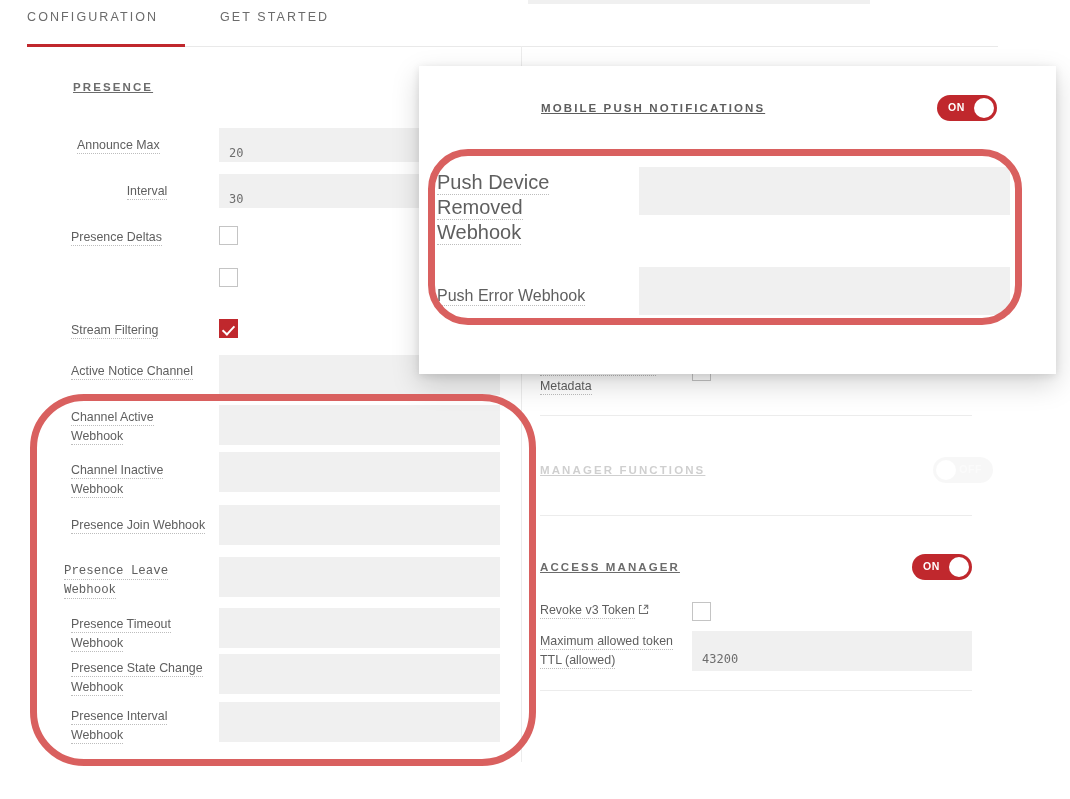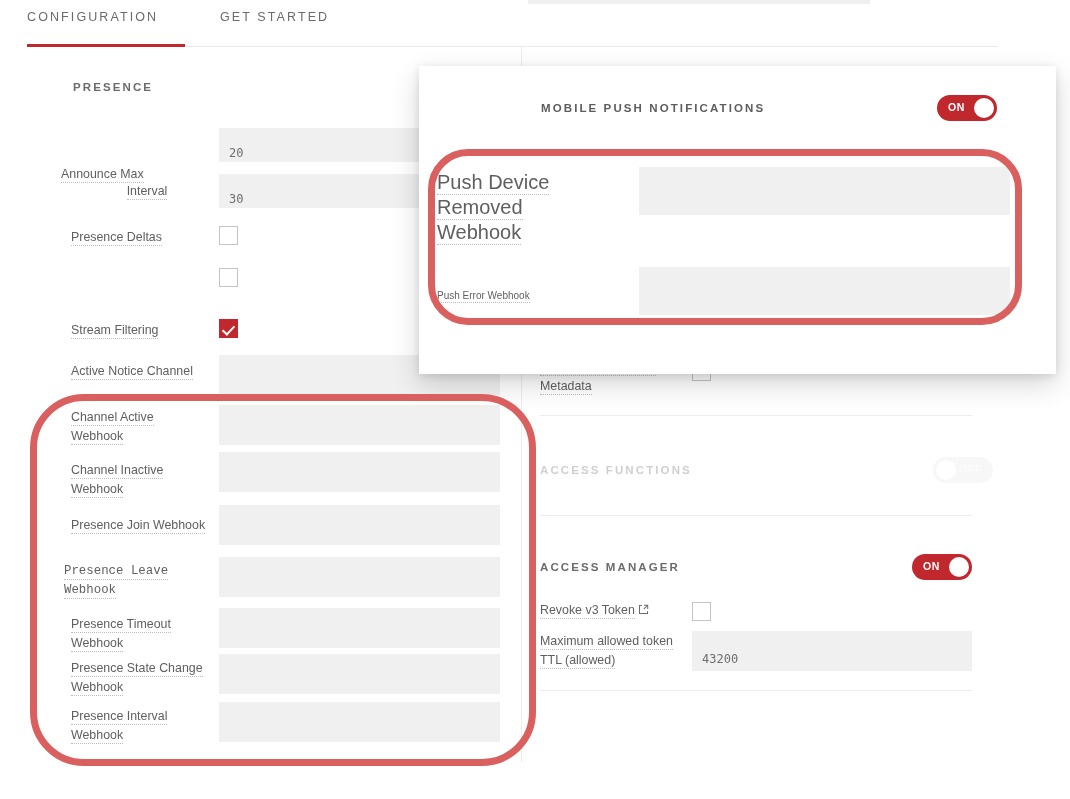--- a/index.html
+++ b/index.html
@@ -82,20 +82,21 @@
   }
 
   
   .section-title {
     position: absolute;
     font-size: 11.5px;
     letter-spacing: 2.1px;
     color: #6b6b6b;
     font-weight: 600;
     white-space: nowrap;
+    text-decoration: underline;
   }
   .field-label {
     position: absolute;
     font-size: 12.4px;
     line-height: 19px;
     color: #5f5f5f;
     width: 152px;
   }
   .field-label .ln {
     display: inline;
@@ -231,21 +232,21 @@
     <div class="tab t-config">CONFIGURATION</div>
     <div class="tab t-start">GET STARTED</div>
     <div class="tab-underline"></div>
     <div class="tab-rule"></div>
   </div>
 
   <div class="col-divider"></div>
 
   <div class="section-title" style="left:73px; top:81px;">PRESENCE</div>
 
-  <div class="field-label" style="left:61px; top:136px;margin-top:29px;">
+  <div class="field-label" style="left:77px; top:136px;">
     <span class="ln">Announce Max</span>
   </div>
   <div class="field-input" style="left:219px; top:128px; width:281px;">20</div>
 
   <div class="field-label" style="left:71px; top:182px;text-align:center;">
     <span class="ln">Interval</span>
   </div>
   <div class="field-input" style="left:219px; top:174px; width:281px;">30</div>
 
   <div class="field-label" style="left:71px; top:228px;">
@@ -307,21 +308,21 @@
   <div class="field-input tall" style="left:219px; top:702px; width:281px;"></div>
 
   <div class="field-label" style="left:540px; top:358px; width:170px;">
     <span class="ln">Disallow Get All User</span><br>
     <span class="ln">Metadata</span>
   </div>
   <div class="checkbox" style="left:692px; top:362px;"></div>
   <div class="hrule" style="left:540px; top:415px; width:432px;"></div>
 
   <div class="faded">
-    <div class="section-title" style="left:540px; top:464px;">ACCESS FUNCTIONS</div>
+    <div class="section-title" style="left:540px; top:464px;">MANAGER FUNCTIONS</div>
     <div class="toggle off" style="left:933px; top:457px;">
       <div class="knob"></div>
       <div class="ttxt">OFF</div>
     </div>
   </div>
   <div class="hrule" style="left:540px; top:515px; width:432px;"></div>
 
   <div class="section-title" style="left:540px; top:561px;">ACCESS MANAGER</div>
   <div class="toggle on" style="left:912px; top:554px;">
     <div class="knob"></div>
@@ -351,21 +352,21 @@
       <div class="knob"></div>
       <div class="ttxt">ON</div>
     </div>
 
     <div class="field-label" style="left:18px; top:104px; width:200px; font-size:20px; line-height:25px;">
       <span class="ln">Push Device Removed</span><br>
       <span class="ln">Webhook</span>
     </div>
     <div class="field-input" style="left:220px; top:101px; width:371px; height:48px; line-height:48px;"></div>
 
-    <div class="field-label" style="left:18px; top:217px; width:200px; font-size:10px; line-height:25px;">
+    <div class="field-label" style="left:18px; top:217px; width:200px; font-size:16px; line-height:25px;">
       <span class="ln">Push Error Webhook</span>
     </div>
     <div class="field-input" style="left:220px; top:201px; width:371px; height:48px; line-height:48px;"></div>
   </div>
 
   <div class="annot annot-modal"></div>
   <div class="annot annot-left"></div>
 
 </div>
 

